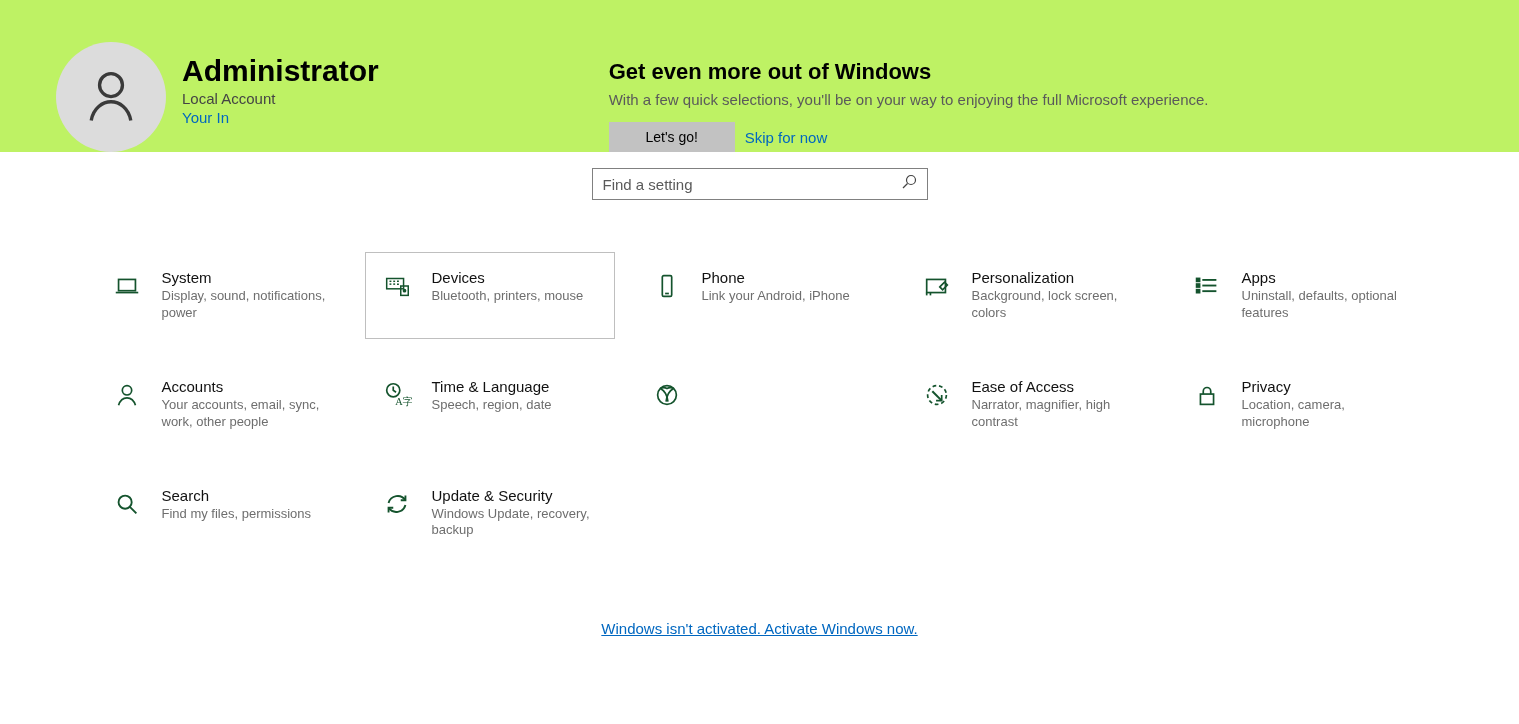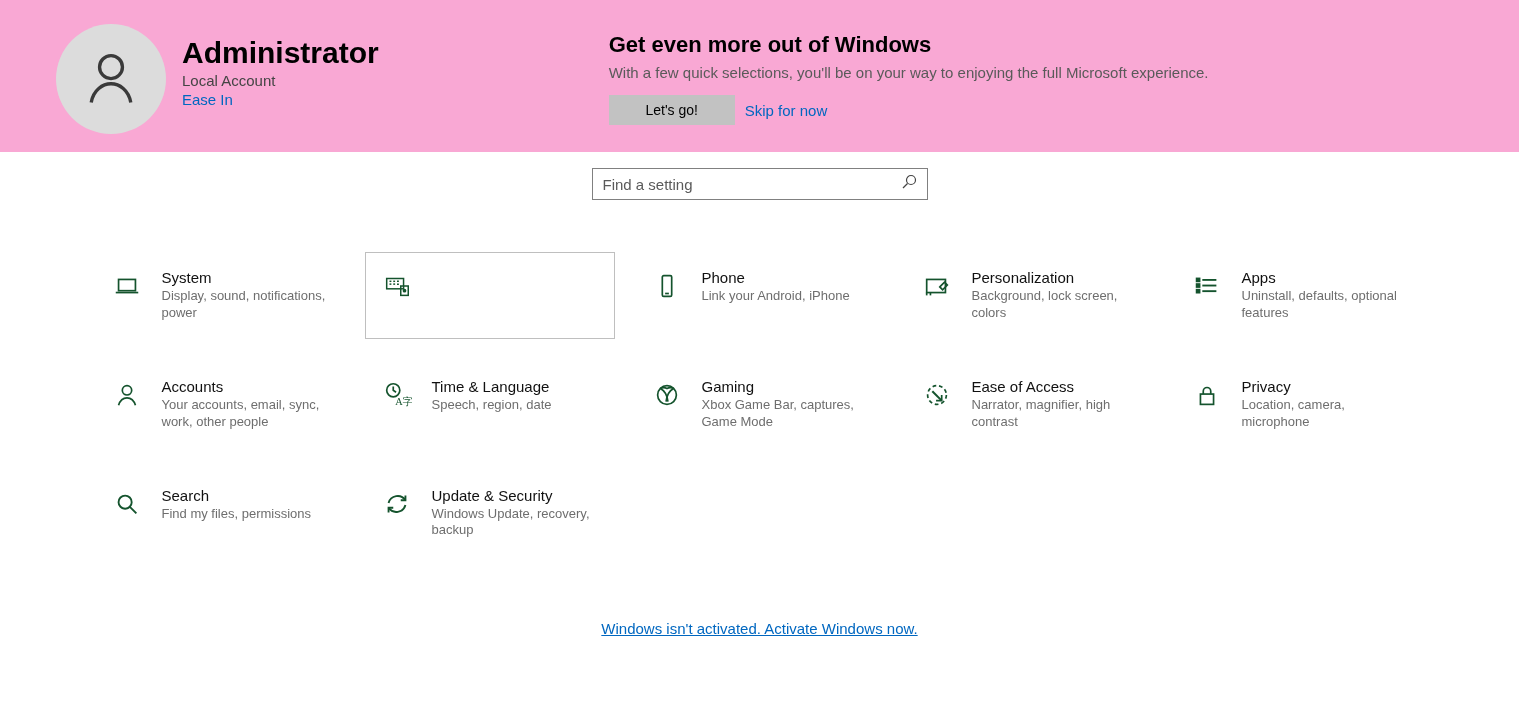--- a/index.html
+++ b/index.html
@@ -5,25 +5,25 @@
   * { box-sizing: border-box; margin: 0; padding: 0; }
   body {
     font-family: "Segoe UI", -apple-system, sans-serif;
     background: #ffffff;
     width: 1519px;
     height: 724px;
     overflow: hidden;
     color: #000;
   }
   .header-band {
-    background: #f9a8d4;
+    background: #bef264;
     width: 100%;
     height: 152px;
     display: flex;
-    align-items: flex-start;
+    align-items: flex-end;
     padding-top: 24px;
   }
   .user-block {
     display: flex;
     align-items: flex-start;
     margin-left: 56px;
   }
   .avatar {
     width: 110px;
     height: 110px;
@@ -116,21 +116,21 @@
       <span>
         <svg viewBox="0 0 24 26" fill="none" stroke="#3a3a3a" stroke-width="1.6">
           <circle cx="12" cy="8" r="5.5"></circle>
           <path d="M2.5 25c1-6 5.5-9 9.5-9s8.5 3 9.5 9"></path>
         </svg>
       </span>
     </div>
     <div class="user-text">
       <div class="user-name">Administrator</div>
       <div class="user-sub">Local Account</div>
-      <div class="signin-link">Ease In</div>
+      <div class="signin-link">Your In</div>
     </div>
   </div>
 
   <div class="promo-block">
     <div class="promo-title">Get even more out of Windows</div>
     <div class="promo-sub">With a few quick selections, you'll be on your way to enjoying the full Microsoft experience.</div>
     <div class="promo-actions">
       <button class="btn-lets-go">Let's go!</button>
       <span class="skip-link">Skip for now</span>
     </div>
@@ -171,20 +171,24 @@
         <line x1="8" y1="11" x2="10" y2="11"></line>
           <line x1="12" y1="11" x2="14" y2="11"></line>
           <line x1="16" y1="11" x2="18" y2="11"></line>
         <line x1="8" y1="14" x2="10" y2="14"></line>
           <line x1="12" y1="14" x2="14" y2="14"></line>
           <line x1="16" y1="14" x2="18" y2="14"></line>
         <rect x="20" y="16" width="8" height="10"></rect>
         <circle cx="24" cy="21" r="1.2" fill="currentColor"></circle>
       </svg>
     </div>
+    <div class="tile-text">
+      <div class="tile-title">Devices</div>
+      <div class="tile-sub">Bluetooth, printers, mouse</div>
+    </div>
   </div>
 
   <div class="tile">
     <div class="tile-icon">
       <svg viewBox="0 0 32 32" fill="none" stroke="currentColor" stroke-width="1.8">
         <rect x="11" y="5" width="10" height="22" rx="1.5"></rect>
         <line x1="14" y1="24" x2="18" y2="24"></line>
       </svg>
     </div>
     <div class="tile-text">
@@ -255,24 +259,20 @@
 
   <div class="tile">
     <div class="tile-icon">
       <svg viewBox="0 0 32 32" fill="none" stroke="currentColor" stroke-width="1.8">
         <circle cx="16" cy="16" r="10"></circle>
         <path d="M9 9c4 2 7 6 8 14"></path>
         <path d="M23 9c-4 2-7 6-8 14"></path>
         <path d="M9 9c2-1 5-1 7 0 2-1 5-1 7 0"></path>
       </svg>
     </div>
-    <div class="tile-text">
-      <div class="tile-title">Gaming</div>
-      <div class="tile-sub">Xbox Game Bar, captures, Game Mode</div>
-    </div>
   </div>
 
   <div class="tile">
     <div class="tile-icon">
       <svg viewBox="0 0 32 32" fill="none" stroke="currentColor" stroke-width="1.8">
         <circle cx="16" cy="16" r="10" stroke-dasharray="4 3"></circle>
         <path d="M11 12l10 10" stroke-width="2.2"></path>
         <path d="M21 16l0 6-6 0"></path>
       </svg>
     </div>

